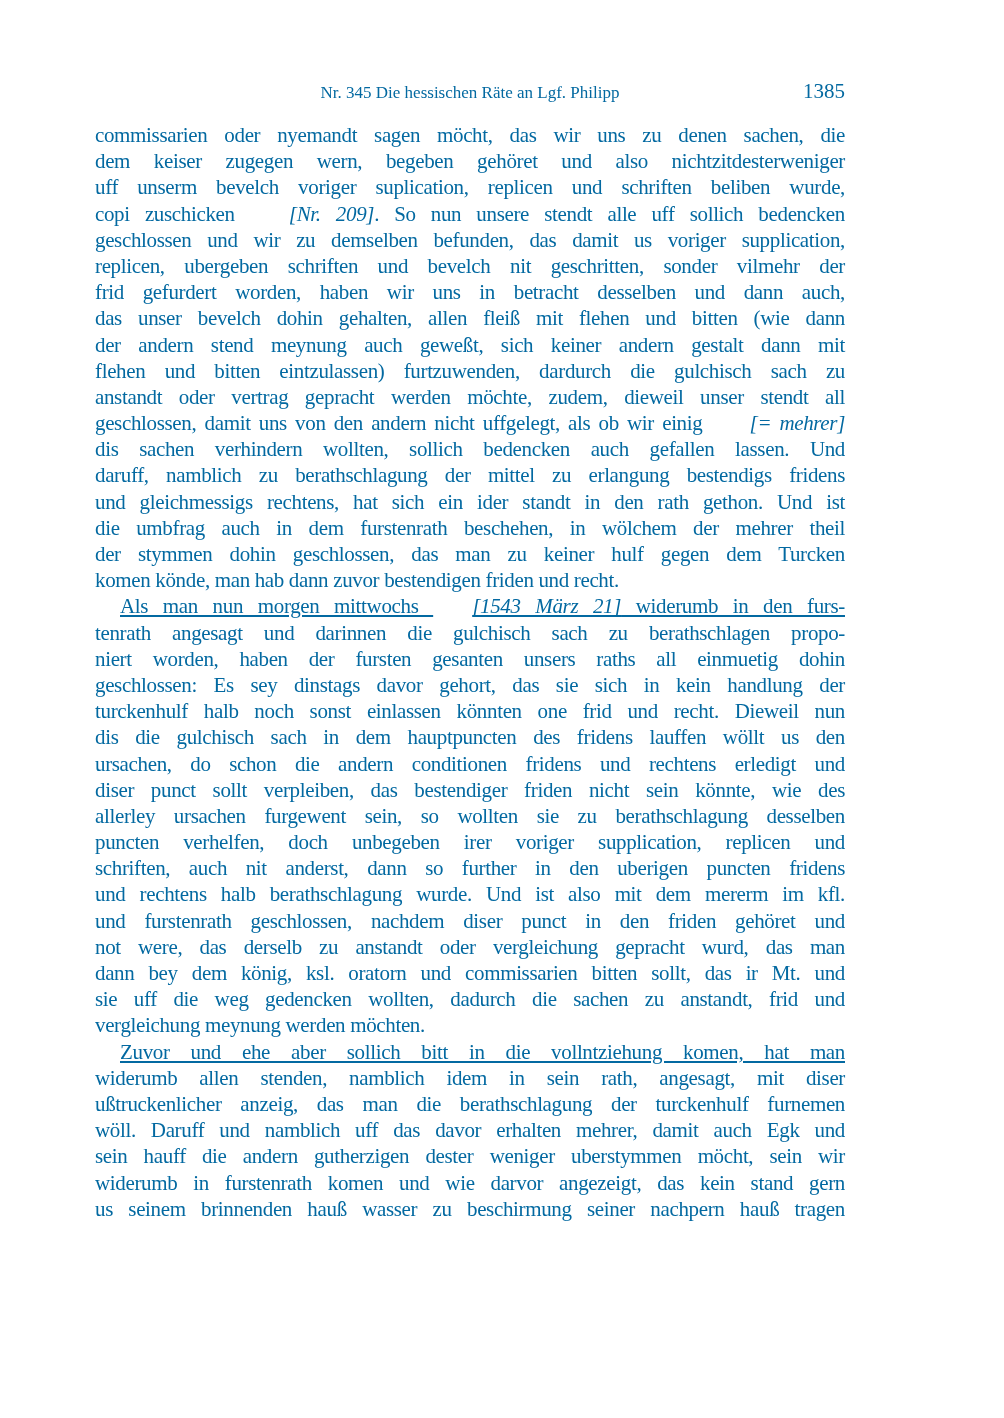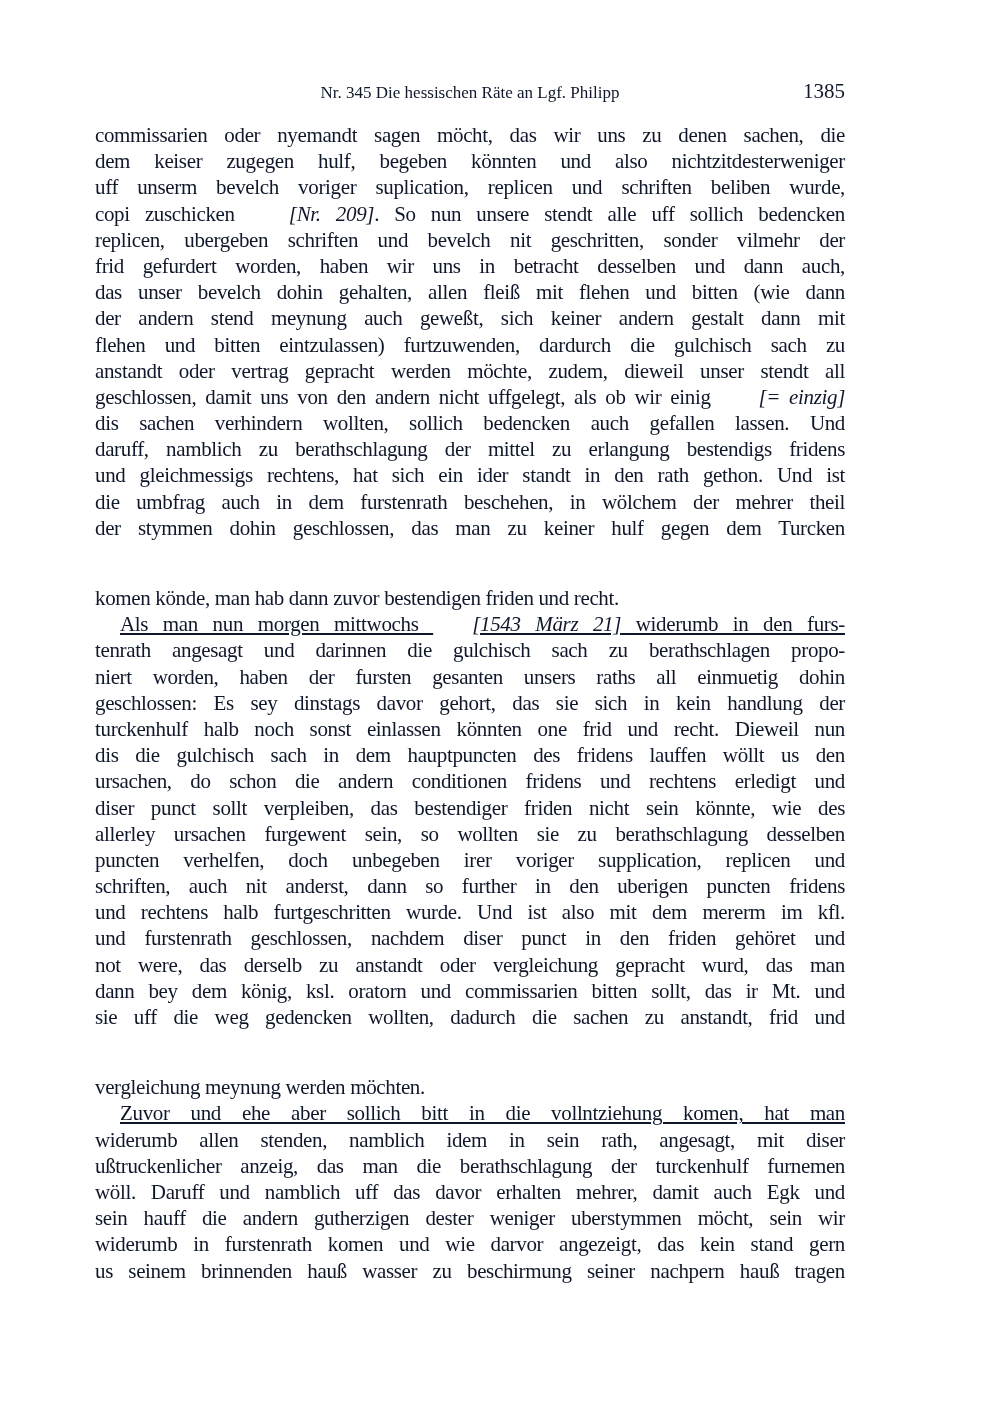--- a/index.html
+++ b/index.html
@@ -1,79 +1,80 @@
 <!DOCTYPE html>
 <html><head>
 <meta charset="utf-8">
 <style>
   html, body { margin: 0; padding: 0; background: #ffffff; }
   body { width: 1004px; height: 1418px; position: relative; overflow: hidden; }
   .page {
     position: absolute; left: 95px; top: 78px; width: 750px;
     font-family: "Liberation Serif", "DejaVu Serif", serif;
-    color: #0f172a;
+    color: #0369a1;
   }
   .running-head {
     position: relative; height: 32px;
     font-size: 17px; line-height: 30px;
   }
   .running-title { position: absolute; left: 0; right: 0; text-align: center; }
   .page-number { position: absolute; right: 0; top: -2px; font-size: 21px; }
   .body-text { margin-top: 12px; }
   .line {
     display: block; height: 26.2px; line-height: 26.2px;
     font-size: 21px; white-space: nowrap;
     text-align: justify; text-align-last: justify;
     letter-spacing: -0.35px;
   }
-  .line.last { text-align-last: left; margin-top: 44px; }
+  .line.last { text-align-last: left; }
   .line.indent { padding-left: 25px; text-decoration: underline; }
   .line i { font-style: italic; margin-left: 39px; }
 </style>
 </head>
 <body>
 
 <div class="page">
   <div class="running-head">
     <span class="running-title">Nr. 345 Die hessischen Räte an Lgf. Philipp</span>
     <span class="page-number">1385</span>
   </div>
   <div class="body-text" id="body-text">
       <div>
         <span class="line">commissarien oder nyemandt sagen möcht, das wir uns zu denen sachen, die</span>
-        <span class="line">dem keiser zugegen hulf, begeben könnten und also nichtzitdesterweniger</span>
+        <span class="line">dem keiser zugegen wern, begeben gehöret und also nichtzitdesterweniger</span>
         <span class="line">uff unserm bevelch voriger suplication, replicen und schriften beliben wurde,</span>
         <span class="line">copi zuschicken <i>[Nr. 209]</i>. So nun unsere stendt alle uff sollich bedencken</span>
+        <span class="line">geschlossen und wir zu demselben befunden, das damit us voriger supplication,</span>
         <span class="line">replicen, ubergeben schriften und bevelch nit geschritten, sonder vilmehr der</span>
         <span class="line">frid gefurdert worden, haben wir uns in betracht desselben und dann auch,</span>
         <span class="line">das unser bevelch dohin gehalten, allen fleiß mit flehen und bitten (wie dann</span>
         <span class="line">der andern stend meynung auch geweßt, sich keiner andern gestalt dann mit</span>
         <span class="line">flehen und bitten eintzulassen) furtzuwenden, dardurch die gulchisch sach zu</span>
         <span class="line">anstandt oder vertrag gepracht werden möchte, zudem, dieweil unser stendt all</span>
-        <span class="line">geschlossen, damit uns von den andern nicht uffgelegt, als ob wir einig <i>[= einzig]</i></span>
+        <span class="line">geschlossen, damit uns von den andern nicht uffgelegt, als ob wir einig <i>[= mehrer]</i></span>
         <span class="line">dis sachen verhindern wollten, sollich bedencken auch gefallen lassen. Und</span>
         <span class="line">daruff, namblich zu berathschlagung der mittel zu erlangung bestendigs fridens</span>
         <span class="line">und gleichmessigs rechtens, hat sich ein ider standt in den rath gethon. Und ist</span>
         <span class="line">die umbfrag auch in dem furstenrath beschehen, in wölchem der mehrer theil</span>
         <span class="line">der stymmen dohin geschlossen, das man zu keiner hulf gegen dem Turcken</span>
         <span class="line last">komen könde, man hab dann zuvor bestendigen friden und recht.</span>
       </div>
       <div>
         <span class="line indent">Als man nun morgen mittwochs <i>[1543 März 21]</i> widerumb in den furs-</span>
         <span class="line">tenrath angesagt und darinnen die gulchisch sach zu berathschlagen propo-</span>
         <span class="line">niert worden, haben der fursten gesanten unsers raths all einmuetig dohin</span>
         <span class="line">geschlossen: Es sey dinstags davor gehort, das sie sich in kein handlung der</span>
         <span class="line">turckenhulf halb noch sonst einlassen könnten one frid und recht. Dieweil nun</span>
         <span class="line">dis die gulchisch sach in dem hauptpuncten des fridens lauffen wöllt us den</span>
         <span class="line">ursachen, do schon die andern conditionen fridens und rechtens erledigt und</span>
         <span class="line">diser punct sollt verpleiben, das bestendiger friden nicht sein könnte, wie des</span>
         <span class="line">allerley ursachen furgewent sein, so wollten sie zu berathschlagung desselben</span>
         <span class="line">puncten verhelfen, doch unbegeben irer voriger supplication, replicen und</span>
         <span class="line">schriften, auch nit anderst, dann so further in den uberigen puncten fridens</span>
-        <span class="line">und rechtens halb furtgeschritten wurde. Und ist also mit dem mererm im kfl.</span>
+        <span class="line">und rechtens halb berathschlagung wurde. Und ist also mit dem mererm im kfl.</span>
         <span class="line">und furstenrath geschlossen, nachdem diser punct in den friden gehöret und</span>
         <span class="line">not were, das derselb zu anstandt oder vergleichung gepracht wurd, das man</span>
         <span class="line">dann bey dem könig, ksl. oratorn und commissarien bitten sollt, das ir Mt. und</span>
         <span class="line">sie uff die weg gedencken wollten, dadurch die sachen zu anstandt, frid und</span>
         <span class="line last">vergleichung meynung werden möchten.</span>
       </div>
       <div>
         <span class="line indent">Zuvor und ehe aber sollich bitt in die vollntziehung komen, hat man</span>
         <span class="line">widerumb allen stenden, namblich idem in sein rath, angesagt, mit diser</span>
         <span class="line">ußtruckenlicher anzeig, das man die berathschlagung der turckenhulf furnemen</span>

